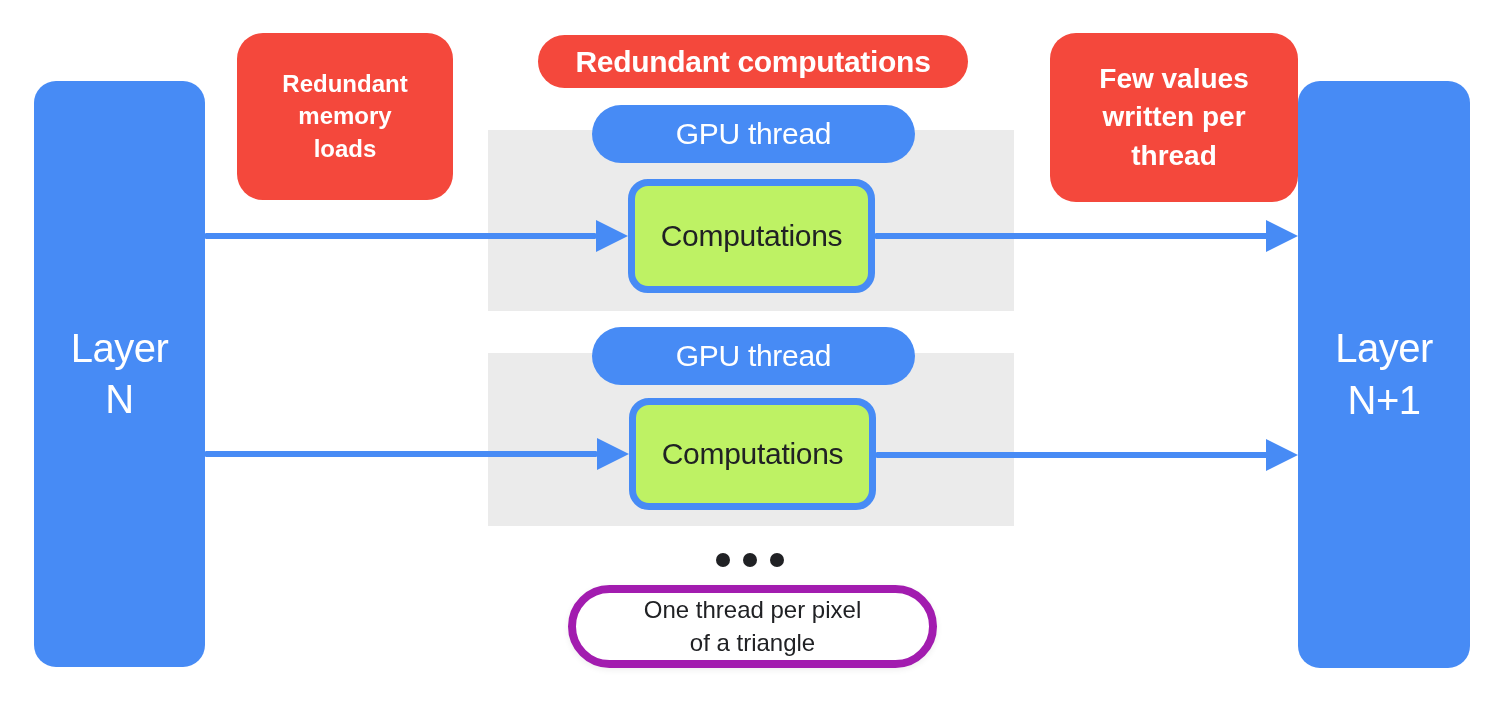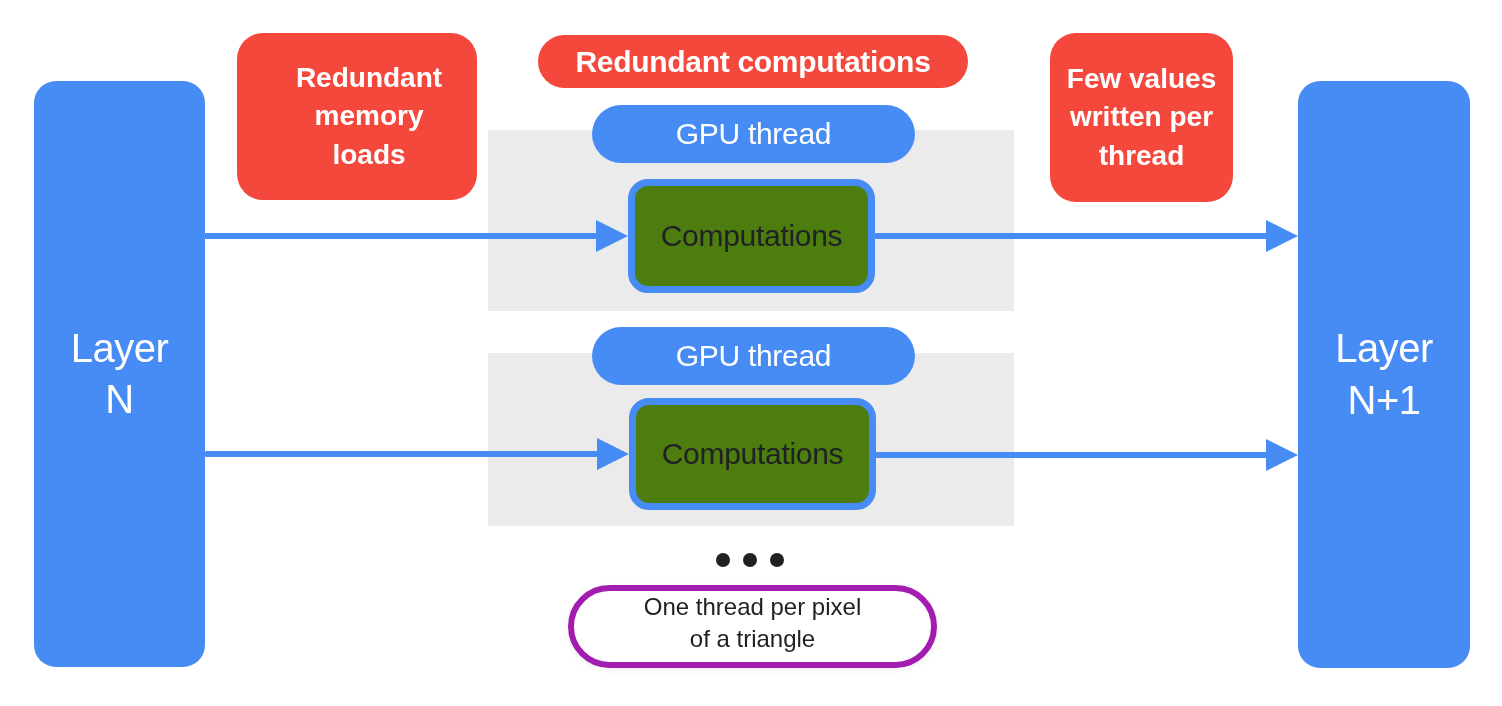--- a/index.html
+++ b/index.html
@@ -35,23 +35,23 @@
   .note {
     background: var(--red, #F4483C);
     color: #ffffff;
     font-weight: 700;
     display: flex;
     align-items: center;
     justify-content: center;
     text-align: center;
     white-space: pre-line;
   }
-  .note-memory { left: 237px; top: 33px; width: 216px; height: 167px; border-radius: 26px; font-size: 28px; line-height: 1.36; padding-left: 24px; }
+  .note-memory { left: 237px; top: 33px; width: 216px; height: 167px; border-radius: 26px; font-size: 24px; line-height: 1.36; }
   .note-redcomp { left: 538px; top: 35px; width: 430px; height: 53px; border-radius: 27px; font-size: 30px; letter-spacing: -0.3px; }
-  .note-few { left: 1050px; top: 33px; width: 183px; height: 169px; border-radius: 26px; font-size: 28px; line-height: 1.36; }
+  .note-few { left: 1050px; top: 33px; width: 248px; height: 169px; border-radius: 26px; font-size: 28px; line-height: 1.36; }
 
   
   .panel { background: var(--panel-gray, #EBEBEB); }
   .panel-1 { left: 488px; top: 130px; width: 526px; height: 181px; }
   .panel-2 { left: 488px; top: 353px; width: 526px; height: 173px; }
 
   
   .gpu-pill {
     background: var(--blue, #478BF5);
     color: #ffffff;
@@ -63,21 +63,21 @@
     height: 58px;
     display: flex;
     align-items: center;
     justify-content: center;
   }
   .gpu-pill-1 { left: 592px; top: 105px; }
   .gpu-pill-2 { left: 592px; top: 327px; }
 
   
   .comp-box {
-    background: #4d7c0f;
+    background: #bef264;
     border: 7px solid var(--blue, #478BF5);
     border-radius: 20px;
     box-sizing: border-box;
     width: 247px;
     display: flex;
     align-items: center;
     justify-content: center;
     color: var(--text-dark, #202124);
     font-size: 30px;
     letter-spacing: -0.3px;
@@ -104,25 +104,25 @@
 
   
   .dots { left: 716px; top: 553px; display: flex; gap: 13px; }
   .dot { width: 14px; height: 14px; border-radius: 50%; background: var(--text-dark, #202124); display: inline-block; }
 
   
   .footnote {
     left: 568px; top: 585px; width: 369px; height: 83px;
     box-sizing: border-box;
     background: #ffffff;
-    border: 6px solid #a21caf;
+    border: 8px solid #a21caf;
     border-radius: 42px;
     box-shadow: 0 2px 6px rgba(0,0,0,0.07);
     display: flex;
-    align-items: flex-start;
+    align-items: center;
     justify-content: center;
     text-align: center;
     color: var(--text-dark, #202124);
     font-size: 24px;
     line-height: 1.35;
     white-space: pre-line;
   }
 </style>
 </head>
 <body>

